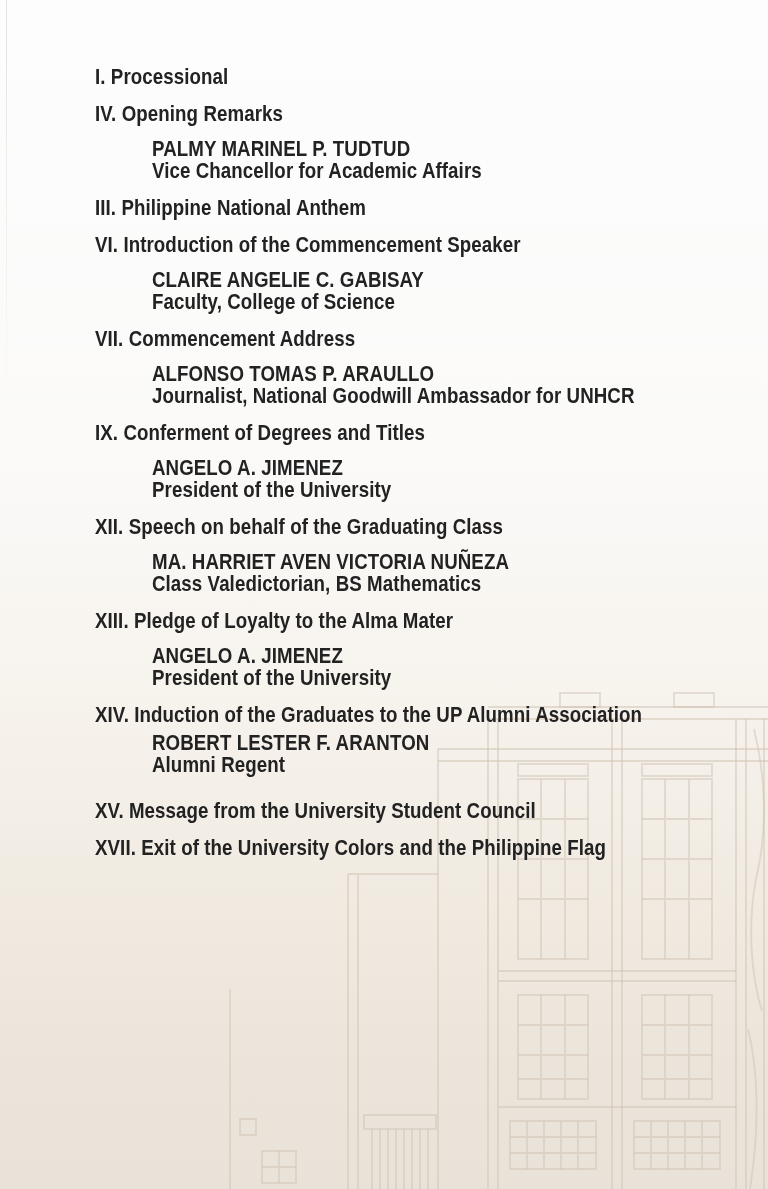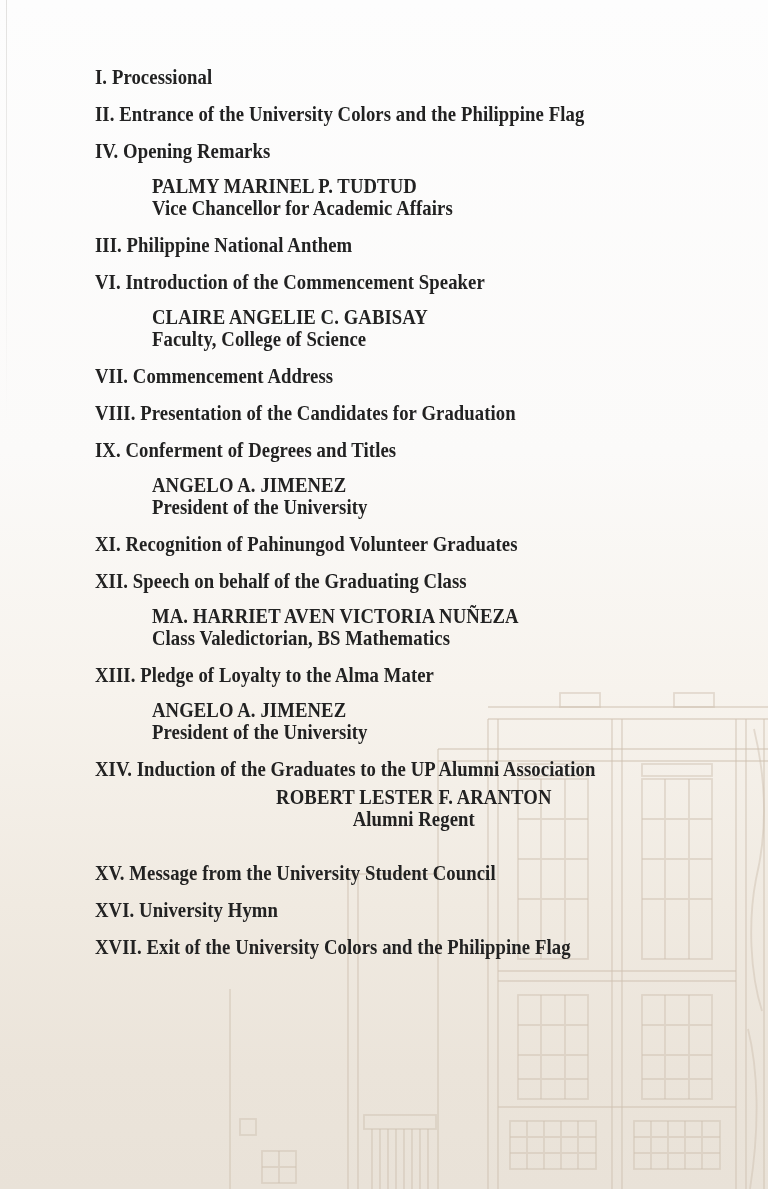--- a/index.html
+++ b/index.html
@@ -6,21 +6,21 @@
   body {
     width: 768px; height: 1189px; overflow: hidden;
     background: #fff;
   }
   .page {
     position: relative;
     width: 768px; height: 1189px;
     background: linear-gradient(180deg,
       #fdfdfd 0%, #fbfaf9 38%, #f7f3ed 58%,
       #f0eae1 76%, #ebe4da 90%, #e9e2d8 100%);
-    font-family: Liberation Serif, serif;
+    font-family: Liberation Sans, sans-serif;
     color: #222222;
     overflow: hidden;
   }
   .edge-line {
     position: absolute; left: 6px; top: 0; width: 1px; height: 420px;
     background: linear-gradient(180deg, #e2e1df, rgba(226,225,223,0));
   }
   .watermark {
     position: absolute; right: 0; bottom: 0;
     pointer-events: none;
@@ -31,24 +31,24 @@
   .line {
     font-weight: 700;
     font-size: 22px;
     line-height: 22px;
     white-space: nowrap;
     letter-spacing: 0.1px;
     transform: scaleX(0.85);
     transform-origin: 0 50%;
   }
   .item { margin-bottom: 15px; }
-  .item.gap-lg { margin-bottom: 32px; }
+  .item.gap-lg { margin-bottom: 24px; }
   .item.gap-sm { margin-bottom: 16px; }
   .person { margin: 13px 0 0 57px; }
-  .person.tight { margin-top: 6px; text-align: center; }
+  .person.tight { margin-top: 6px; }
 </style>
 </head>
 <body>
 
 <div class="page">
 
   <div class="edge-line"></div>
 
   <svg class="watermark" width="580" height="500" viewBox="0 0 580 500">
     <g stroke="#cfc2b2" stroke-opacity="0.5" stroke-width="1.8" fill="none">
@@ -100,23 +100,20 @@
       <path d="M576,30 V500"></path>
     </g>
   </svg>
 
   <div class="content">
 
     <div class="item">
       <div class="line">I. Processional</div>
     </div>
 
-    <div class="item">
-      <div class="line">II. Entrance of the University Colors and the Philippine Flag</div>
-    </div>
 
     <div class="item">
       <div class="line">IV. Opening Remarks</div>
       <div class="person">
         <div class="line">PALMY MARINEL P. TUDTUD</div>
         <div class="line">Vice Chancellor for Academic Affairs</div>
       </div>
     </div>
 
     <div class="item">
@@ -127,38 +124,36 @@
     <div class="item">
       <div class="line">VI. Introduction of the Commencement Speaker</div>
       <div class="person">
         <div class="line">CLAIRE ANGELIE C. GABISAY</div>
         <div class="line">Faculty, College of Science</div>
       </div>
     </div>
 
     <div class="item">
       <div class="line">VII. Commencement Address</div>
+      <div class="person">
+        <div class="line">ALFONSO TOMAS P. ARAULLO</div>
+        <div class="line">Journalist, National Goodwill Ambassador for UNHCR</div>
+      </div>
     </div>
 
-    <div class="item">
-      <div class="line">VIII. Presentation of the Candidates for Graduation</div>
-    </div>
 
     <div class="item">
       <div class="line">IX. Conferment of Degrees and Titles</div>
       <div class="person">
         <div class="line">ANGELO A. JIMENEZ</div>
         <div class="line">President of the University</div>
       </div>
     </div>
 
 
-    <div class="item">
-      <div class="line">XI. Recognition of Pahinungod Volunteer Graduates</div>
-    </div>
 
     <div class="item">
       <div class="line">XII. Speech on behalf of the Graduating Class</div>
       <div class="person">
         <div class="line">MA. HARRIET AVEN VICTORIA NUÑEZA</div>
         <div class="line">Class Valedictorian, BS Mathematics</div>
       </div>
     </div>
 
     <div class="item">
@@ -174,23 +169,20 @@
       <div class="person tight">
         <div class="line">ROBERT LESTER F. ARANTON</div>
         <div class="line">Alumni Regent</div>
       </div>
     </div>
 
     <div class="item">
       <div class="line">XV. Message from the University Student Council</div>
     </div>
 
-    <div class="item">
-      <div class="line">XVI. University Hymn</div>
-    </div>
 
     <div class="item gap-sm">
       <div class="line">XVII. Exit of the University Colors and the Philippine Flag</div>
     </div>
 
 
   </div>
 </div>
 
 </body></html>

